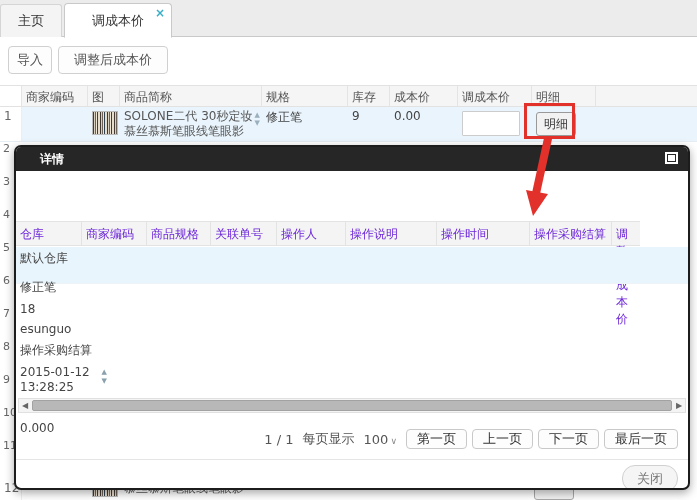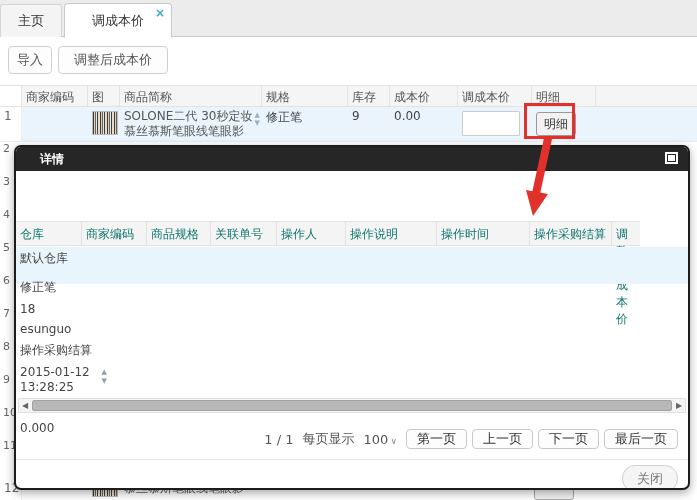--- a/index.html
+++ b/index.html
@@ -77,21 +77,21 @@
   .modal-header { position:absolute; left:0; top:0; width:100%; height:24px;
     background:#262626; color:#fff; display:flex; align-items:center;
     padding:0 10px 0 24px; font-weight:bold; font-size:12px; }
   .max-icon { position:absolute; right:10px; top:5px; width:13px; height:12px;
     border:2px solid #fff; background:#262626; cursor:pointer; }
   .max-icon::after { content:""; position:absolute; left:1px; right:1px; top:1px; bottom:1px;
     background:#fff; }
 
   .dt-header { position:absolute; left:0; top:74px; width:624px; height:25px;
     background:#f4f4f4; border-top:1px solid #e3e3e3; border-bottom:1px solid #e3e3e3;
-    display:flex; color:#0f766e; }
+    display:flex; color:#6d28d9; }
   .dt-header .c { padding:4px 4px 0 4px; border-right:1px solid #e3e3e3; }
   .dt-row { position:absolute; left:0; top:100px; width:672px; height:37px;
     background:#e9f5fd; display:flex; border-bottom:1px solid #edf3f7; color:#444;flex-direction:column; }
   .dt-row .c { padding:3px 4px; position:relative; }
   .dw-wh   { width:66px; }
   .dw-code { width:65px; }
   .dw-spec { width:64px; }
   .dw-rel  { width:66px; }
   .dw-op   { width:69px; }
   .dw-desc { width:91px; }

